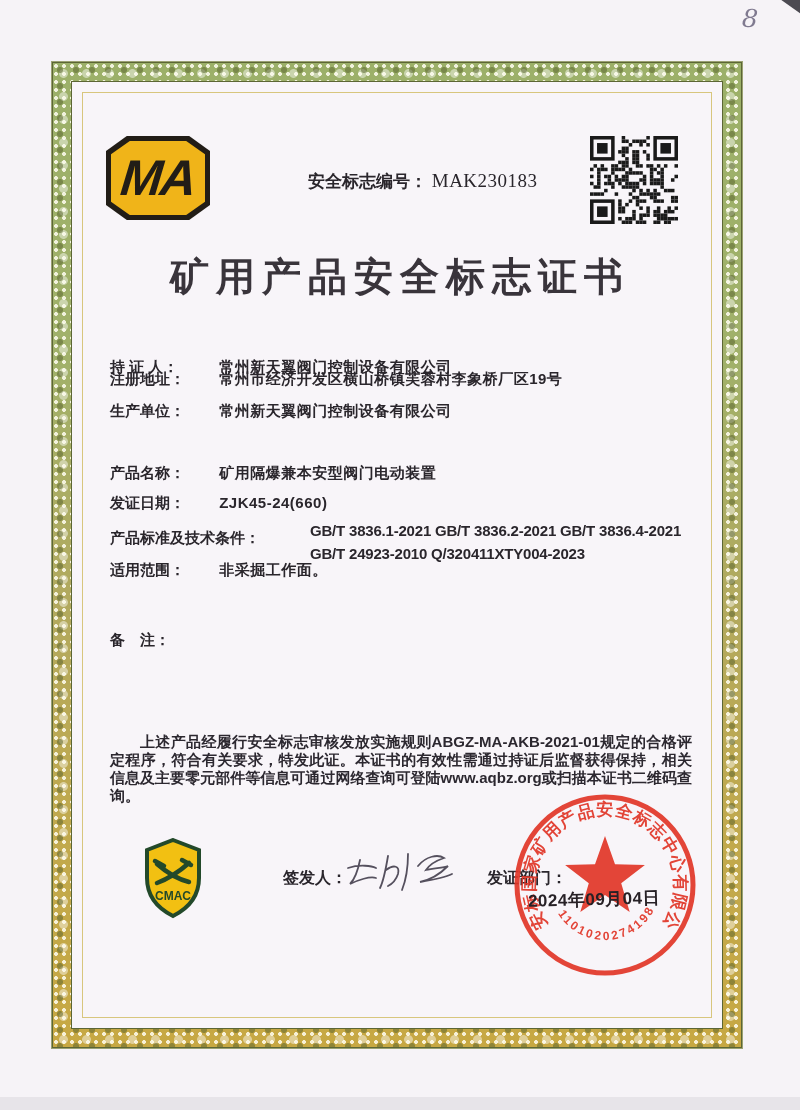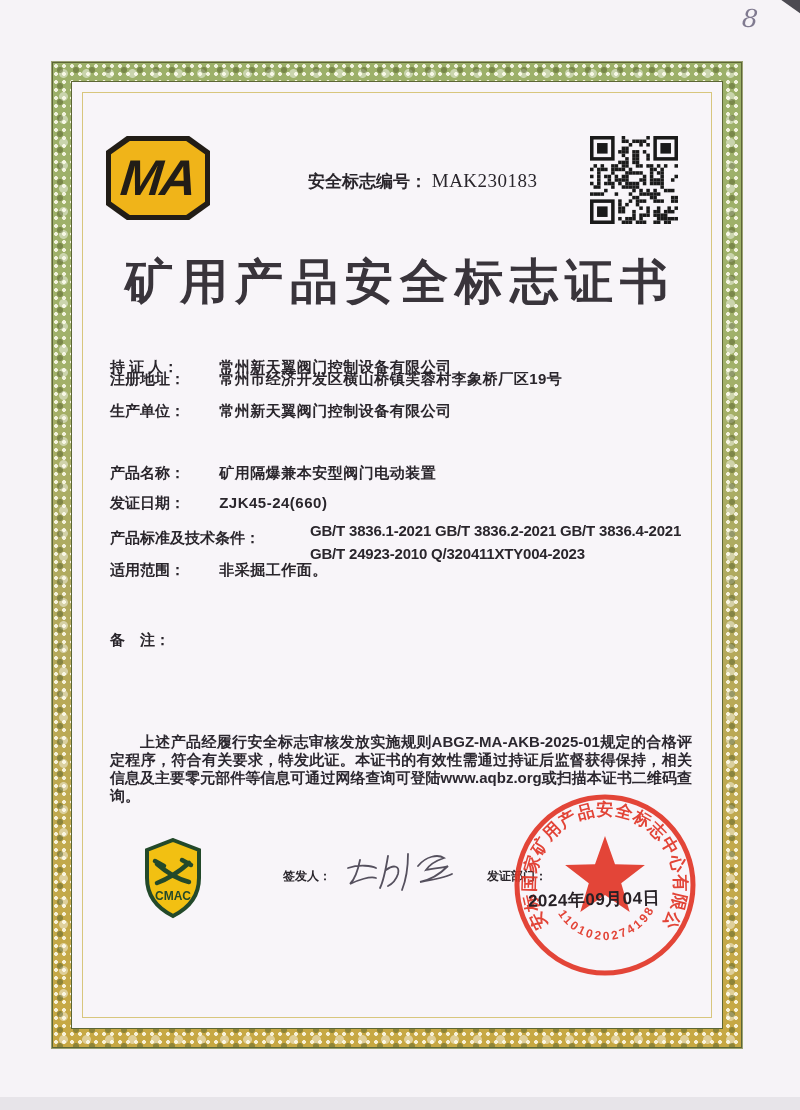--- a/index.html
+++ b/index.html
@@ -34,35 +34,35 @@
   .ma-logo .letters { font-weight:900; font-style:italic; font-size:50px; letter-spacing:-2px;
     color:#221d17; transform:skewX(-6deg); line-height:1; }
 
   .cert-no { position:absolute; left:308px; top:170px; font-size:17px; white-space:nowrap; }
   .cert-no .lab { font-weight:700; }
   .cert-no .valnum { font-family:"Liberation Serif", serif; font-size:19px; letter-spacing:.5px; }
 
   .qr { position:absolute; left:590px; top:136px; width:88px; height:88px; }
 
   .title { position:absolute; left:0; top:250px; width:100%; text-align:center;
-    font-size:48px; font-weight:800; letter-spacing:7px; color:#39343b; }
+    font-size:39px; font-weight:800; letter-spacing:7px; color:#39343b; }
 
   .row { position:absolute; left:110px; font-size:15px; font-weight:700; white-space:nowrap; }
   .row .lbl { display:inline-block; width:105px; }
   .row .val { letter-spacing:.5px; }
   .row .val2w { display:inline-block; width:205px; }
   .row .lbl2 { display:inline-block; width:100px; }
 
   .std-label { position:absolute; left:110px; top:529px; font-size:15px; font-weight:700; }
   .std-value { position:absolute; left:310px; top:519px; width:380px; font-size:15px; font-weight:700; line-height:23px; letter-spacing:-.2px; }
 
   .footer-para { position:absolute; left:110px; top:733px; width:582px; font-size:15px; font-weight:700;
     line-height:18px; text-align:justify; text-indent:2em; color:#2c2830; }
 
-  .sign-label { position:absolute; font-size:12px; font-weight:700; white-space:nowrap;text-align:center; }
+  .sign-label { position:absolute; font-size:16px; font-weight:700; white-space:nowrap;text-align:center; }
   .signature-svg { position:absolute; left:342px; top:846px; }
 
   .cmac { position:absolute; left:142px; top:838px; }
 
   .seal { position:absolute; left:510px; top:792px; width:192px; height:192px; }
   .seal-date { position:absolute; left:528px; top:888px; font-size:17px; font-weight:700; color:#272126;
     transform:rotate(-1.5deg); letter-spacing:.5px; white-space:nowrap; }
 </style>
 </head>
 <body>
@@ -329,21 +329,21 @@
     <div class="row" style="top:561px">
       <span class="lbl">适用范围：</span>
       <span class="val">非采掘工作面。</span>
     </div>
 
 
     <div class="row" style="top:631px">
       <span class="lbl">备　注：</span>
     </div>
 
-    <div class="footer-para">上述产品经履行安全标志审核发放实施规则ABGZ-MA-AKB-2025-01规定的合格评定程序，符合有关要求，特发此证。本证书的有效性需通过持证后监督获得保持，相关信息及主要零元部件等信息可通过网络查询可登陆www.aqbz.org或扫描本证书二维码查询。</div>
+    <div class="footer-para">上述产品经履行安全标志审核发放实施规则ABGZ-MA-AKB-2021-01规定的合格评定程序，符合有关要求，特发此证。本证书的有效性需通过持证后监督获得保持，相关信息及主要零元部件等信息可通过网络查询可登陆www.aqbz.org或扫描本证书二维码查询。</div>
 
     <svg class="cmac" width="62" height="82" viewBox="0 0 62 82">
       <path d="M31 2 L57 12 V40 C57 59 45 71 31 78 C17 71 5 59 5 40 V12 Z" fill="#f2c012" stroke="#23492a" stroke-width="4"></path>
       <g stroke="#23492a" stroke-width="4.5" stroke-linecap="round">
         <path d="M15 26 Q31 40 47 44" fill="none"></path>
         <path d="M47 25 Q31 39 15 45" fill="none"></path>
         <path d="M13 23 L22 28"></path>
           <path d="M40 22 L49 27"></path>
       </g>
       <text x="31" y="62" text-anchor="middle" font-size="12" font-weight="bold" fill="#23492a" font-family="Liberation Sans, sans-serif">CMAC</text>

